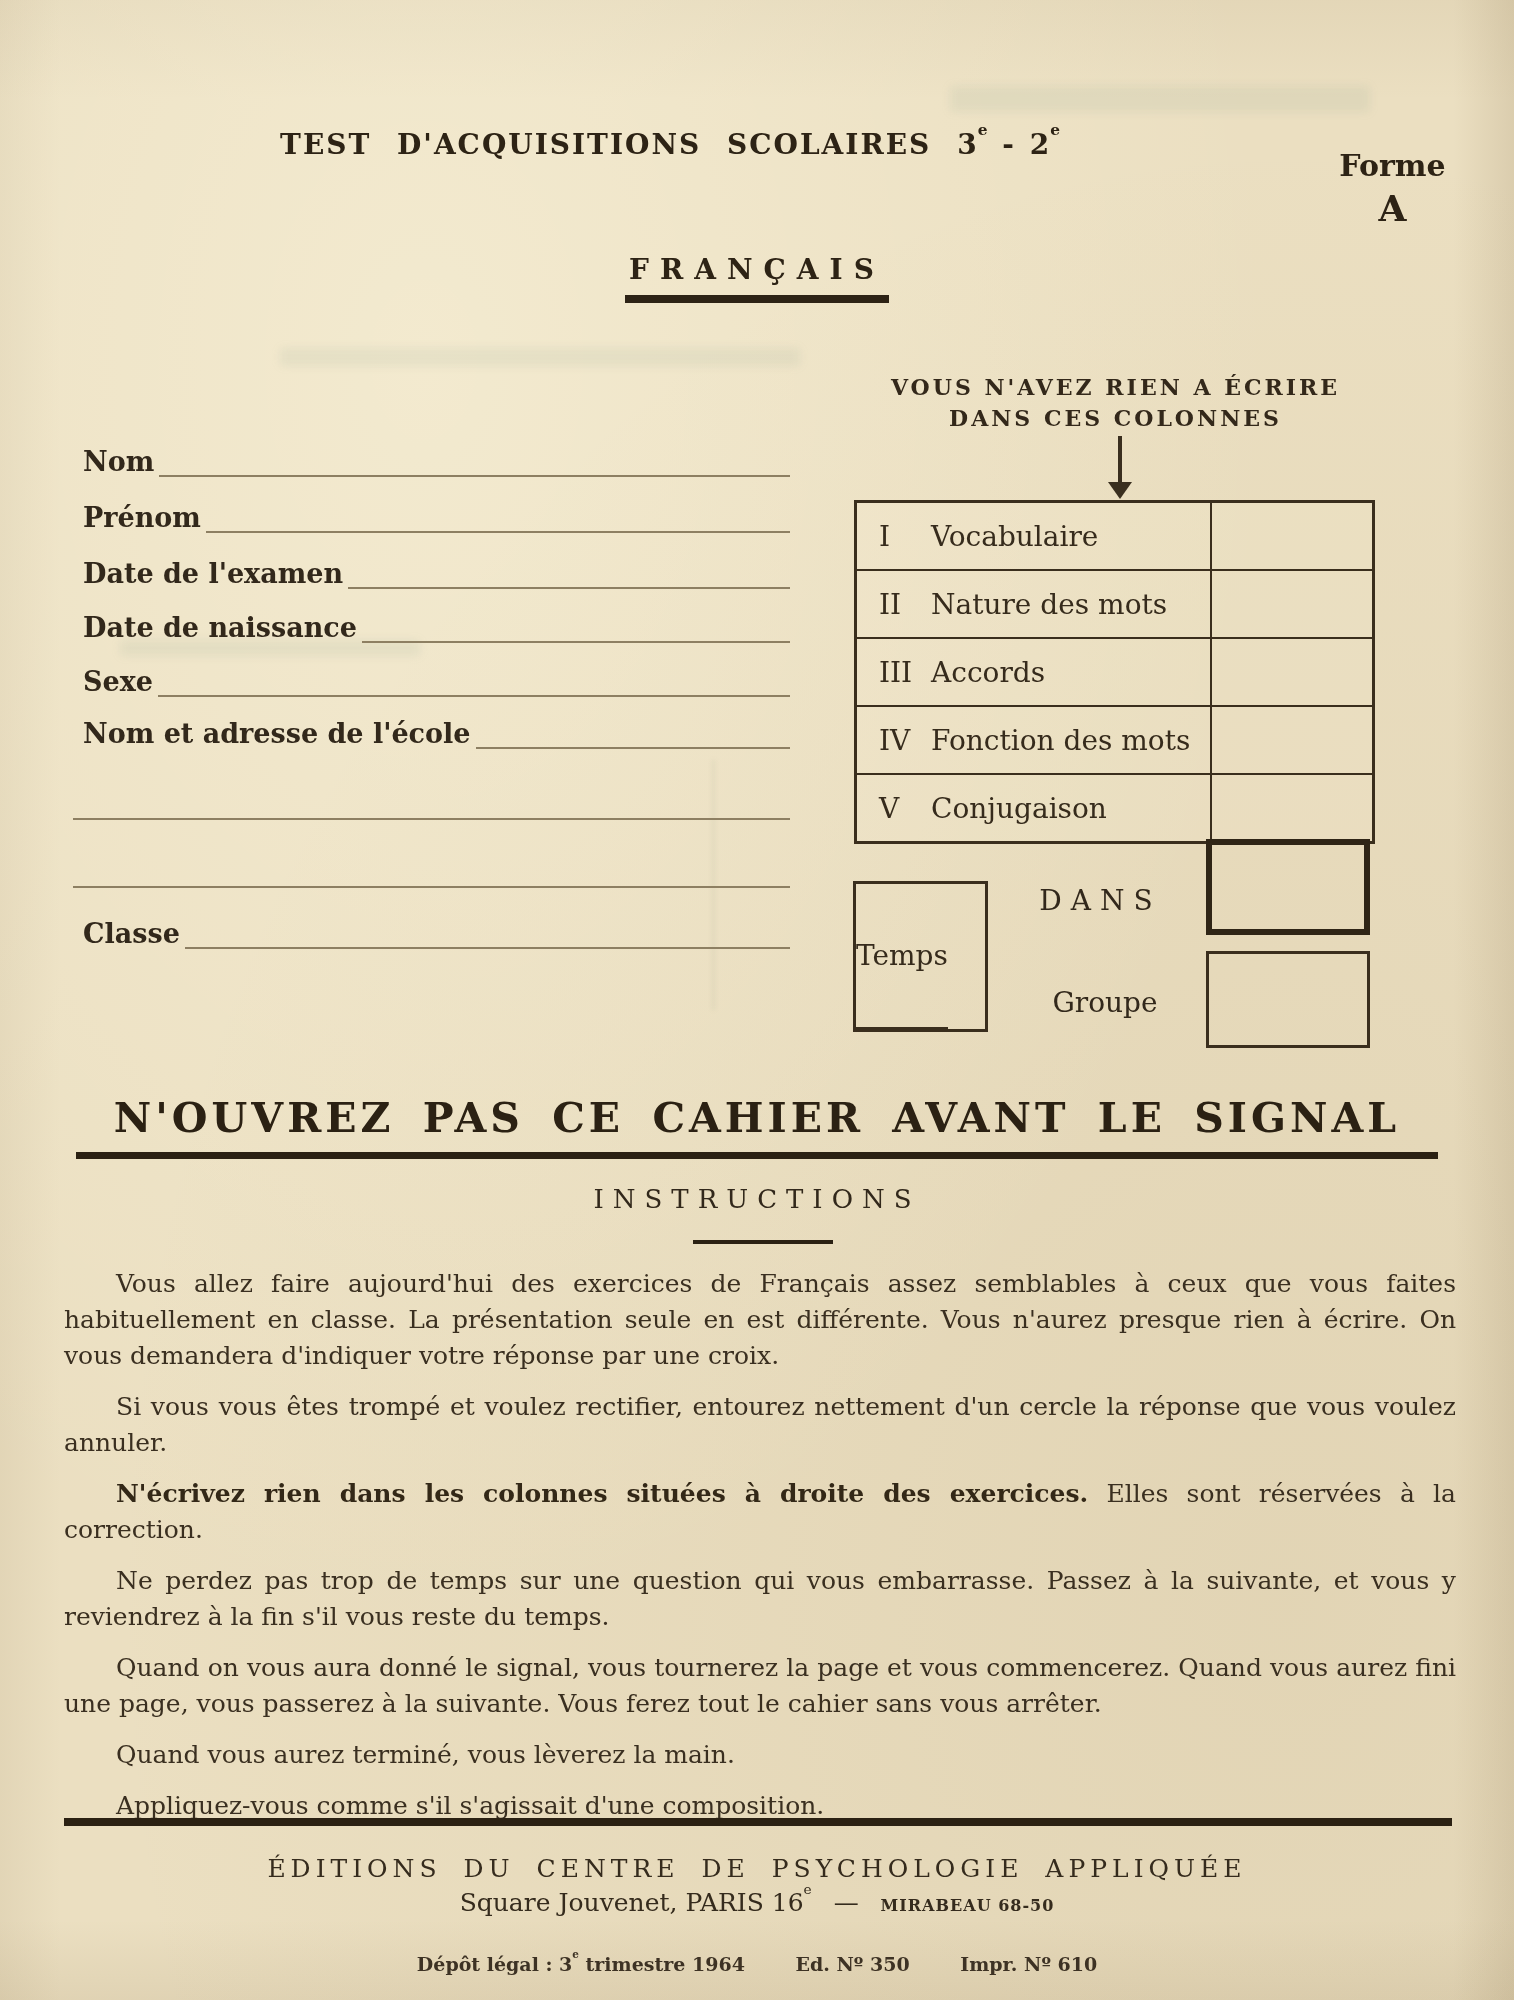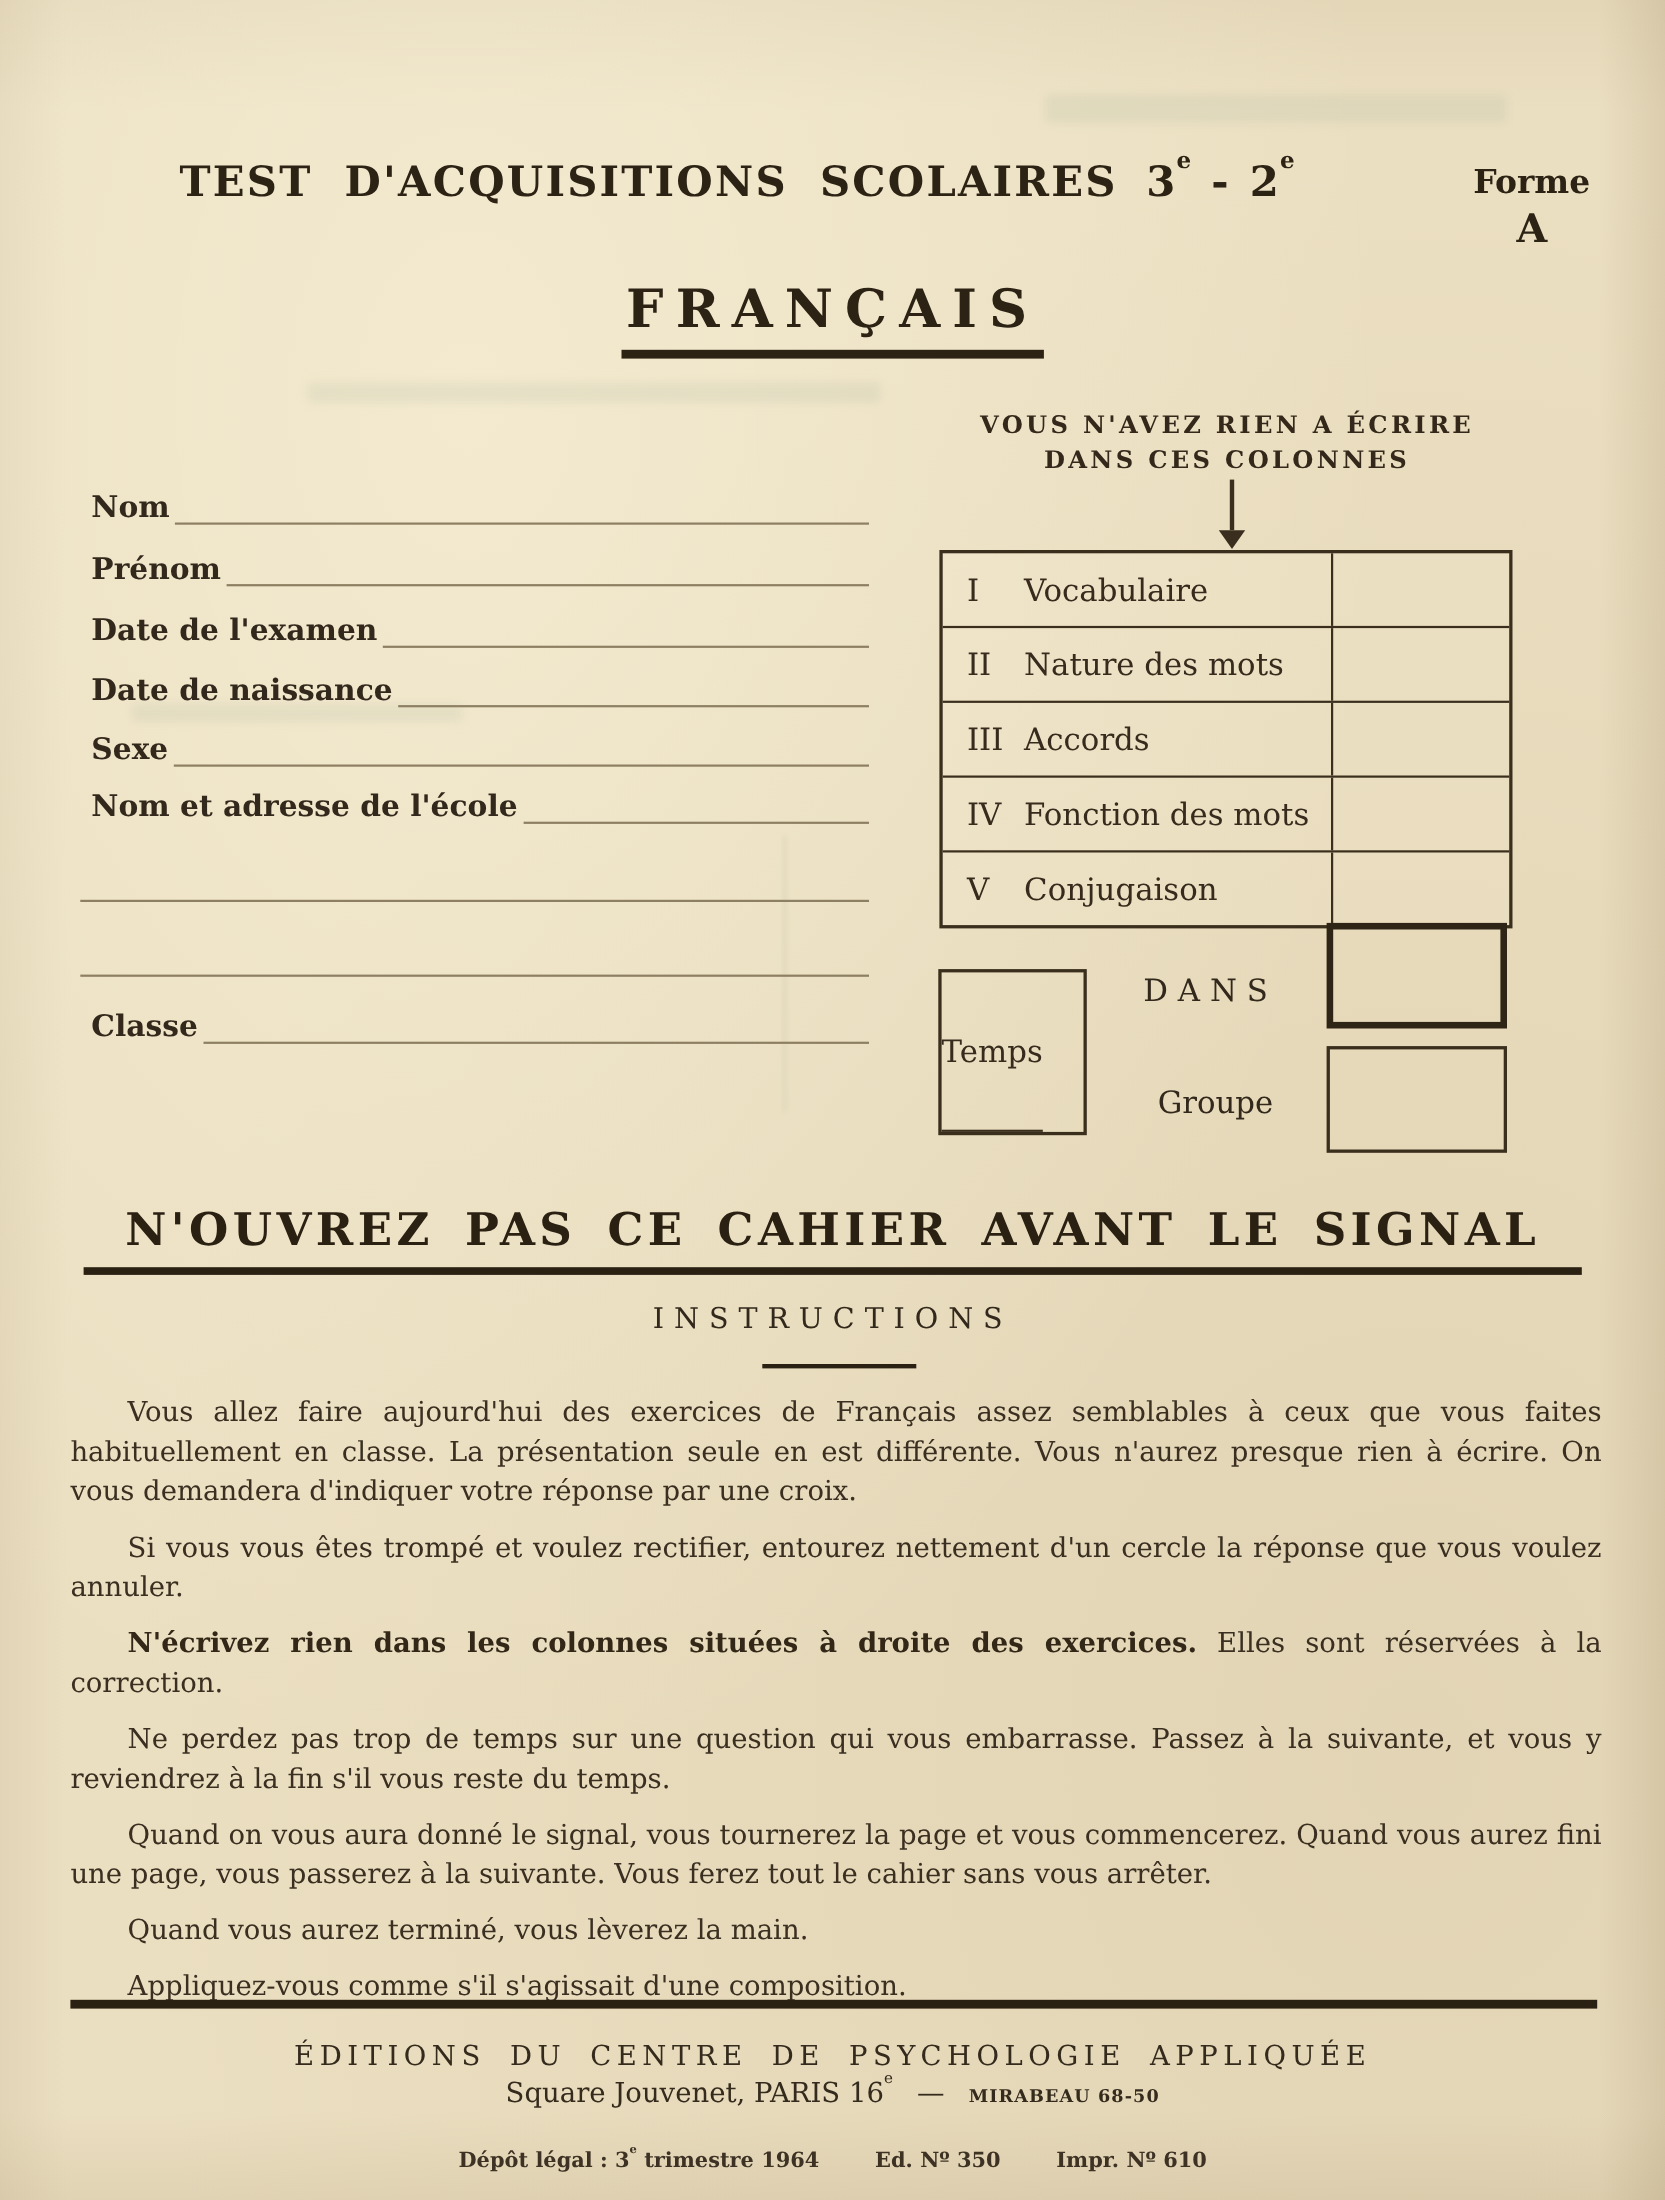--- a/index.html
+++ b/index.html
@@ -19,28 +19,28 @@
   sup{position:relative;top:-0.55em;font-size:0.55em;letter-spacing:0;}
 
   
   .ghost{position:absolute;background:rgba(122,152,132,.10);filter:blur(4px);border-radius:4px;}
   .g1{left:950px;top:86px;width:420px;height:26px;}
   .g2{left:280px;top:348px;width:520px;height:18px;}
   .g3{left:120px;top:640px;width:300px;height:16px;}
   .gv{left:712px;top:760px;width:3px;height:250px;background:rgba(135,150,120,.12);filter:blur(2px);}
 
   
-  .main-title{left:140px;top:142px;width:1060px;text-align:center;
-    font-weight:bold;font-size:38px;letter-spacing:2px;word-spacing:14px;color:#2d2315;white-space:nowrap;}
+  .main-title{left:140px;top:128px;width:1060px;text-align:center;
+    font-weight:bold;font-size:28px;letter-spacing:2px;word-spacing:14px;color:#2d2315;white-space:nowrap;}
   .grades{margin-left:26px;letter-spacing:1px;word-spacing:4px;}
   .forme{left:1320px;top:148px;width:145px;text-align:center;color:#2d2315;}
   .forme-label{font-weight:bold;font-size:30px;}
   .forme-value{font-weight:bold;font-size:36px;margin-top:4px;}
   .subject{left:457px;top:253px;width:600px;text-align:center;}
-  .subject-inner{display:inline-block;font-weight:bold;font-size:48px;letter-spacing:11px;
+  .subject-inner{display:inline-block;font-weight:bold;font-size:28px;letter-spacing:11px;
     color:#2d2315;padding:0 4px 9px 4px;border-bottom:8px solid #2d2315;}
 
   
   .notice{left:858px;top:372px;width:515px;text-align:center;font-weight:bold;
     font-size:22px;letter-spacing:3px;line-height:31px;color:#33281a;}
   .arrow{left:1106px;top:436px;width:28px;}
   .arrow-stem{width:4px;height:46px;background:#3a2f1f;margin:0 auto;}
   .arrow-head{width:0;height:0;margin:0 auto;border-left:12px solid transparent;
     border-right:12px solid transparent;border-top:17px solid #3a2f1f;}
 

